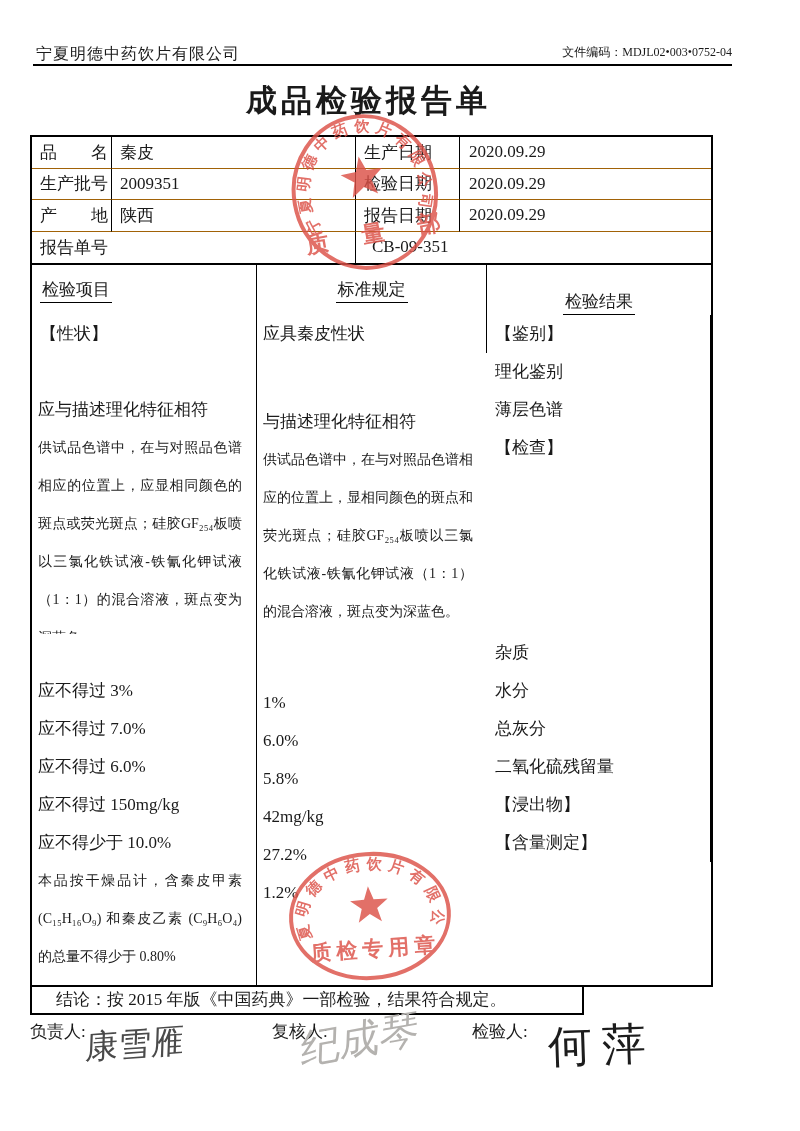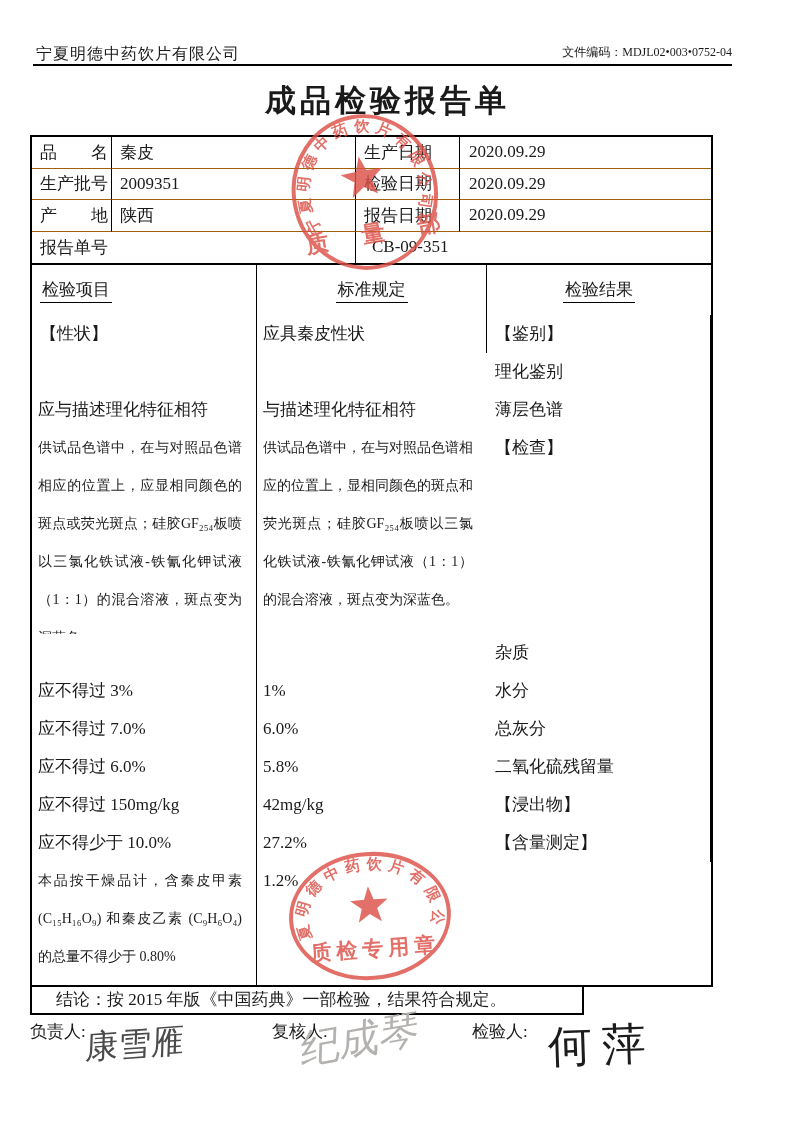--- a/index.html
+++ b/index.html
@@ -2,42 +2,42 @@
 <html><head>
 <meta charset="utf-8">
 <style>
   html,body{margin:0;padding:0;background:#ffffff;}
   .page{position:relative;width:800px;height:1131px;background:#fff;overflow:hidden;
         font-family:"Liberation Serif","DejaVu Serif",serif;color:#1a1a1a;}
   
   .company{position:absolute;left:36px;top:44px;font-size:16px;letter-spacing:1px;}
   .doccode{position:absolute;right:68px;top:44px;font-size:12px;}
   .header-rule{position:absolute;left:33px;top:64px;width:699px;height:2px;background:#000;}
-  .title{position:absolute;left:46px;top:80px;width:683px;text-align:center;
+  .title{position:absolute;left:27px;top:80px;width:683px;text-align:center;
          font-size:31px;font-weight:bold;letter-spacing:4px;}
   
   .info-table{position:absolute;left:30px;top:135px;width:683px;height:130px;
               border:2px solid #000;box-sizing:border-box;display:grid;
               grid-template-columns:80px 244px 104px 1fr;grid-template-rows:repeat(4,1fr);}
   .info-table .cell{border-right:1px solid #000;border-bottom:1px solid #a16207;
                     display:flex;align-items:center;padding-left:8px;font-size:17px;
                     white-space:nowrap;overflow:visible;}
   .info-table .cell.last-col{border-right:none;}
   .info-table .cell.last-row{border-bottom:none;}
   .info-table .cell.date{padding-left:9px;}
   .info-table .cell.span2{grid-column:span 2;}
   .info-table .cell.repno{padding-left:16px;}
   
   .main-table{position:absolute;left:30px;top:263px;width:683px;height:724px;
               border:2px solid #000;box-sizing:border-box;display:grid;
               grid-template-columns:225px 230px 1fr;
               grid-template-rows:50px 38px 38px 38px 205px 38px 38px 38px 38px 38px 38px 1fr;}
   .main-table .mc{border-right:1px solid #000;font-size:17px;line-height:38px;
                   padding-left:8px;white-space:nowrap;overflow:visible;}
-  .main-table .mc.col3{border-right:none;}
+  .main-table .mc.col3{border-right:none;margin-top:12px;}
   .main-table .mc.col2,.main-table .mc.col3{padding-left:6px;}
   .main-table .mc.hd{line-height:24px;padding-top:13px;white-space:nowrap;}
   .main-table .mc.hd.col2,.main-table .mc.hd.col3{text-align:center;padding-left:0;}
   .hline{border-bottom:1px solid #000;padding:0 2px 3px 2px;}
   .main-table .mc.para{white-space:normal;font-size:14px;line-height:38px;
                        padding-right:14px;text-align:justify;overflow:hidden;}
   
   .conclusion{position:absolute;left:30px;top:985px;width:554px;height:30px;
               border:2px solid #000;box-sizing:border-box;font-size:17px;
               line-height:25px;padding-left:24px;}

